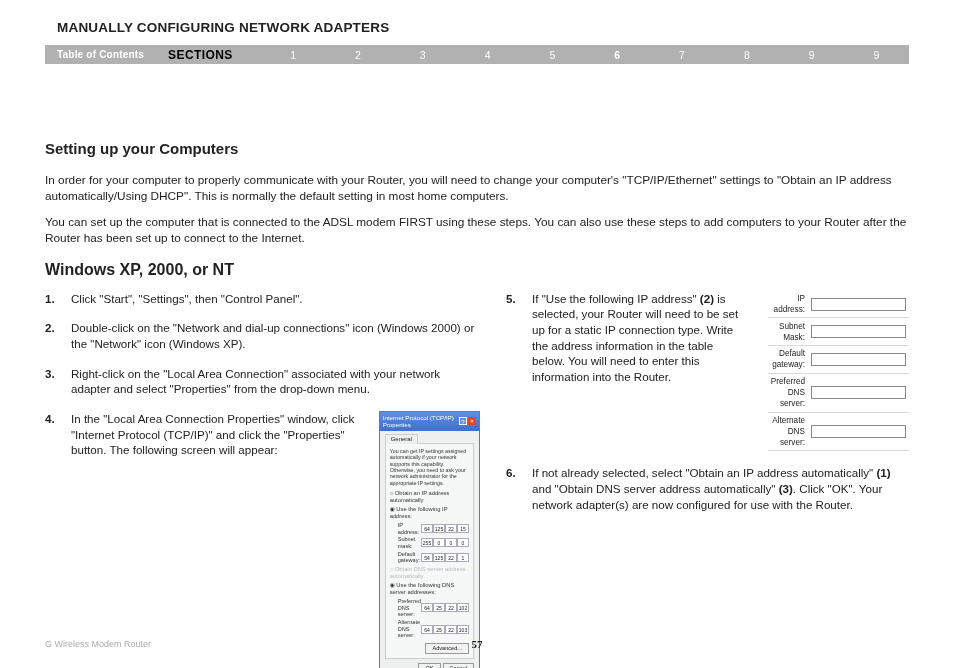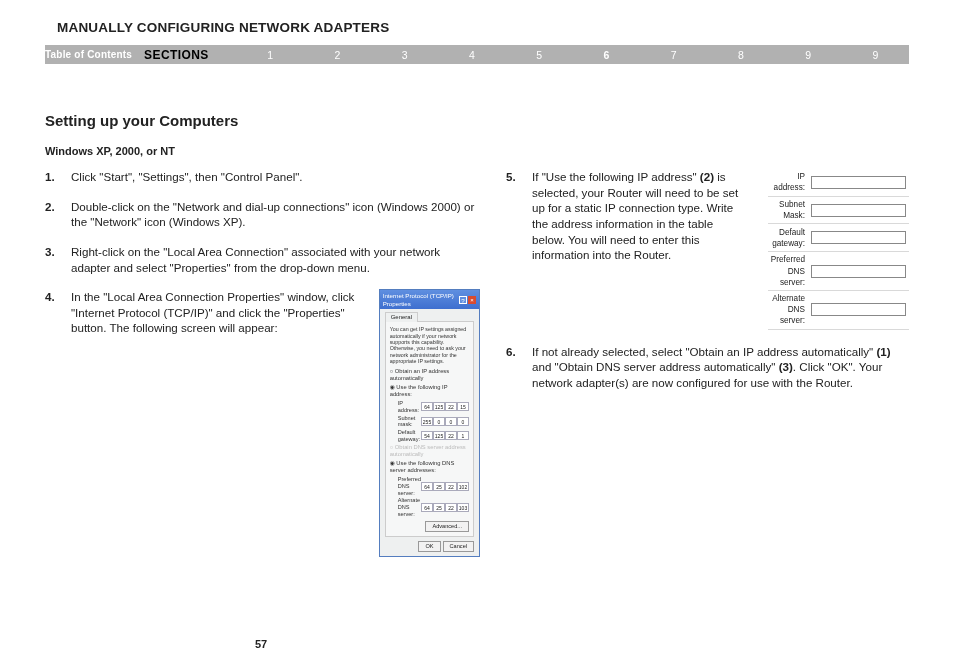--- a/index.html
+++ b/index.html
@@ -22,21 +22,21 @@
   }
   .nav-bar {
     display: flex;
     align-items: center;
     background: #b1b1b1;
     height: 19px;
     color: #fff;
     font-size: 10px;
   }
   .nav-toc {
-    padding: 0 0;
+    padding: 0 12px;
     font-weight: bold;
     letter-spacing: 0.2px;
   }
   .nav-sections {
     font-weight: bold;
     font-size: 12px;
     letter-spacing: 0.4px;
     padding: 0 28px 0 12px;
     color: #000000;
   }
@@ -45,31 +45,31 @@
     text-align: center;
     font-size: 10.5px;
   }
   .nav-item.current {
     font-weight: bold;
     color: #fff;
   }
   .section-title {
     font-weight: bold;
     font-size: 15px;
-    margin: 48px 0 16px 0;
+    margin: 76px 0 16px 0;
   }
   .intro p {
     line-height: 1.35;
     margin-bottom: 10px;
     font-size: 11.8px;
   }
   .subhead {
     font-weight: bold;
     margin: 14px 0 12px 0;
-    font-size: 11px;
+    font-size: 16px;
   }
   .columns {
     display: flex;
     gap: 26px;
   }
   .col-left { width: 435px; }
   .col-right { flex: 1; }
   ol.steps { list-style: none; }
   ol.steps > li {
     display: flex;
@@ -131,21 +131,21 @@
     position: absolute;
     bottom: 18px;
     left: 45px;
     right: 45px;
     font-size: 9px;
     color: #aaa;
   }
   .footer .pg { text-align:center; font-weight:bold; color:#222; font-size:11px; }
   .footer-row { display:flex; align-items:center; }
   .footer-row .prod { flex:1; }
-  .footer-row .pgwrap { flex:1; text-align:center; }
+  .footer-row .pgwrap { flex:1; text-align:center;font-family:Liberation Serif, serif; }
   .footer-row .spacer { flex:1; }
 </style>
 </head>
 <body>
 
 <div class="page-title">MANUALLY CONFIGURING NETWORK ADAPTERS</div>
 
 <div class="nav-bar">
   <div class="nav-toc">Table of Contents</div>
   <div class="nav-sections">SECTIONS</div>
@@ -157,20 +157,22 @@
   <div class="nav-item current">6</div>
   <div class="nav-item">7</div>
   <div class="nav-item">8</div>
   <div class="nav-item">9</div>
   <div class="nav-item">9</div>
 </div>
 
 <div class="section-title">Setting up your Computers</div>
 
 <div class="intro">
+  <p>In order for your computer to properly communicate with your Router, you will need to change your computer's "TCP/IP/Ethernet" settings to "Obtain an IP address automatically/Using DHCP". This is normally the default setting in most home computers.</p>
+  <p>You can set up the computer that is connected to the ADSL modem FIRST using these steps. You can also use these steps to add computers to your Router after the Router has been set up to connect to the Internet.</p>
 </div>
 
 <div class="subhead">Windows XP, 2000, or NT</div>
 
 <div class="columns">
   <div class="col-left">
     <ol class="steps">
       <li>
         <span class="num">1.</span>
         <span class="txt">Click "Start", "Settings", then "Control Panel".</span>
@@ -303,16 +305,17 @@
       <li>
         <span class="num">6.</span>
         <span class="txt">If not already selected, select "Obtain an IP address automatically" <b>(1)</b> and "Obtain DNS server address automatically" <b>(3)</b>. Click "OK". Your network adapter(s) are now configured for use with the Router.</span>
       </li>
     </ol>
   </div>
 </div>
 
 <div class="footer">
   <div class="footer-row">
+    <div class="prod">G Wireless Modem Router</div>
     <div class="pgwrap"><span class="pg">57</span></div>
     <div class="spacer"></div>
   </div>
 </div>
 
 </body></html>

